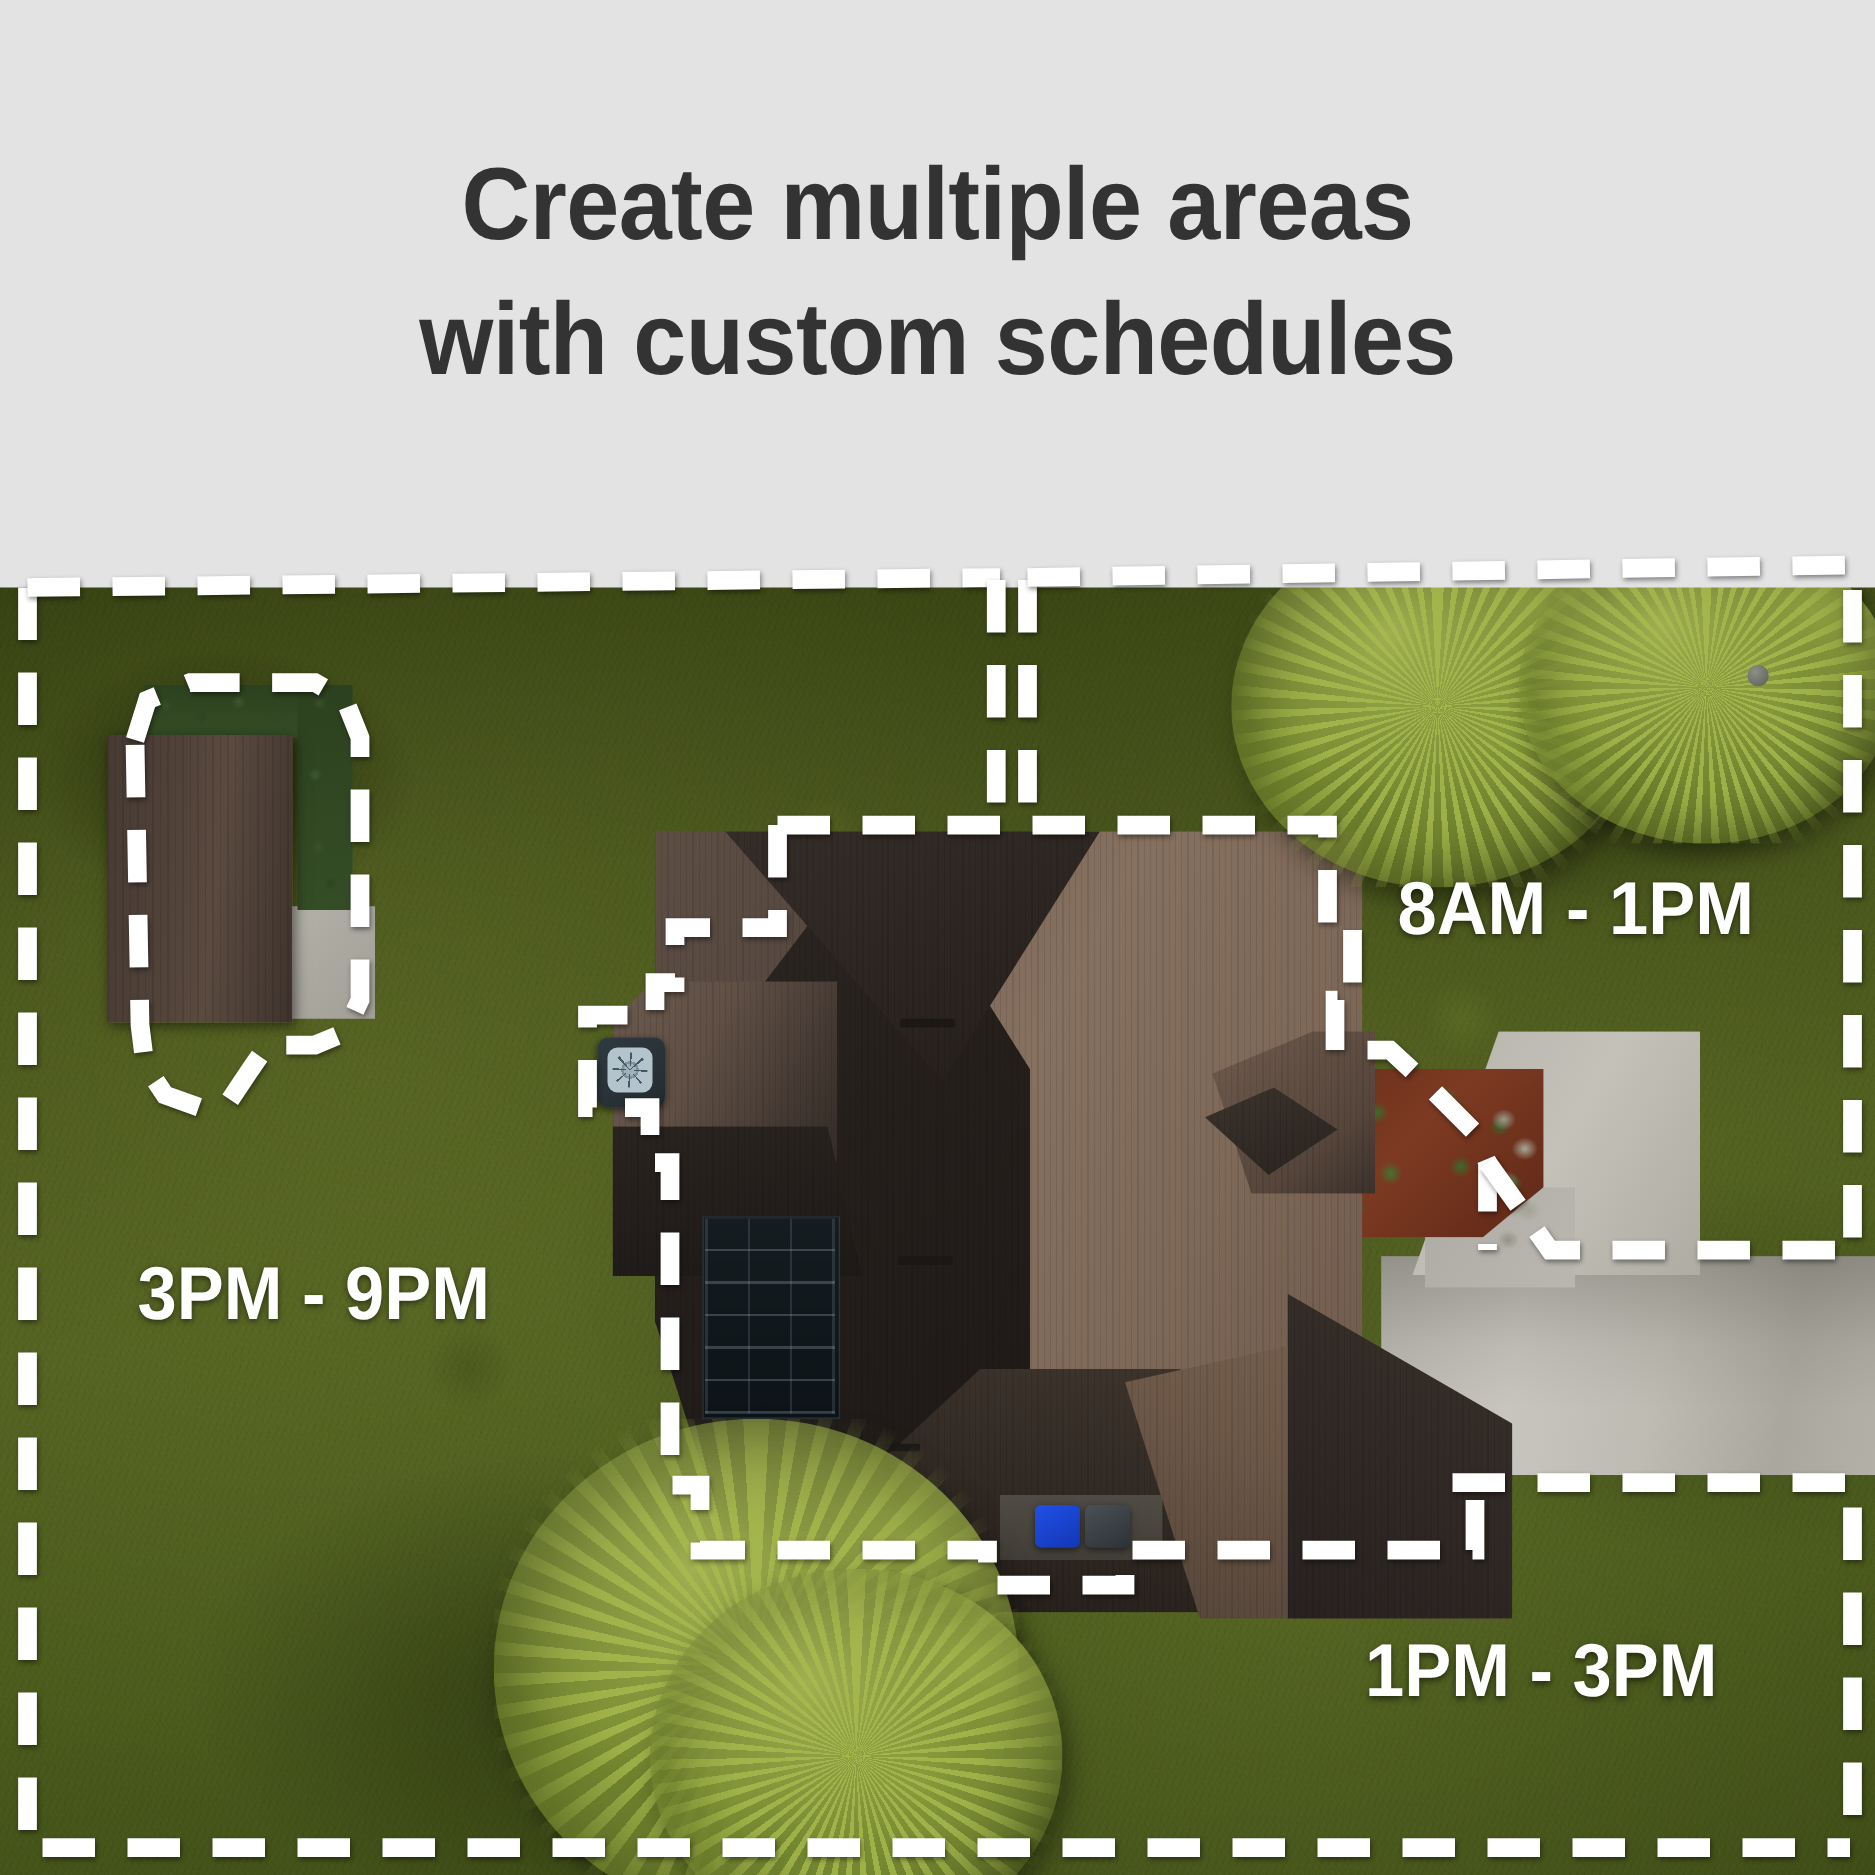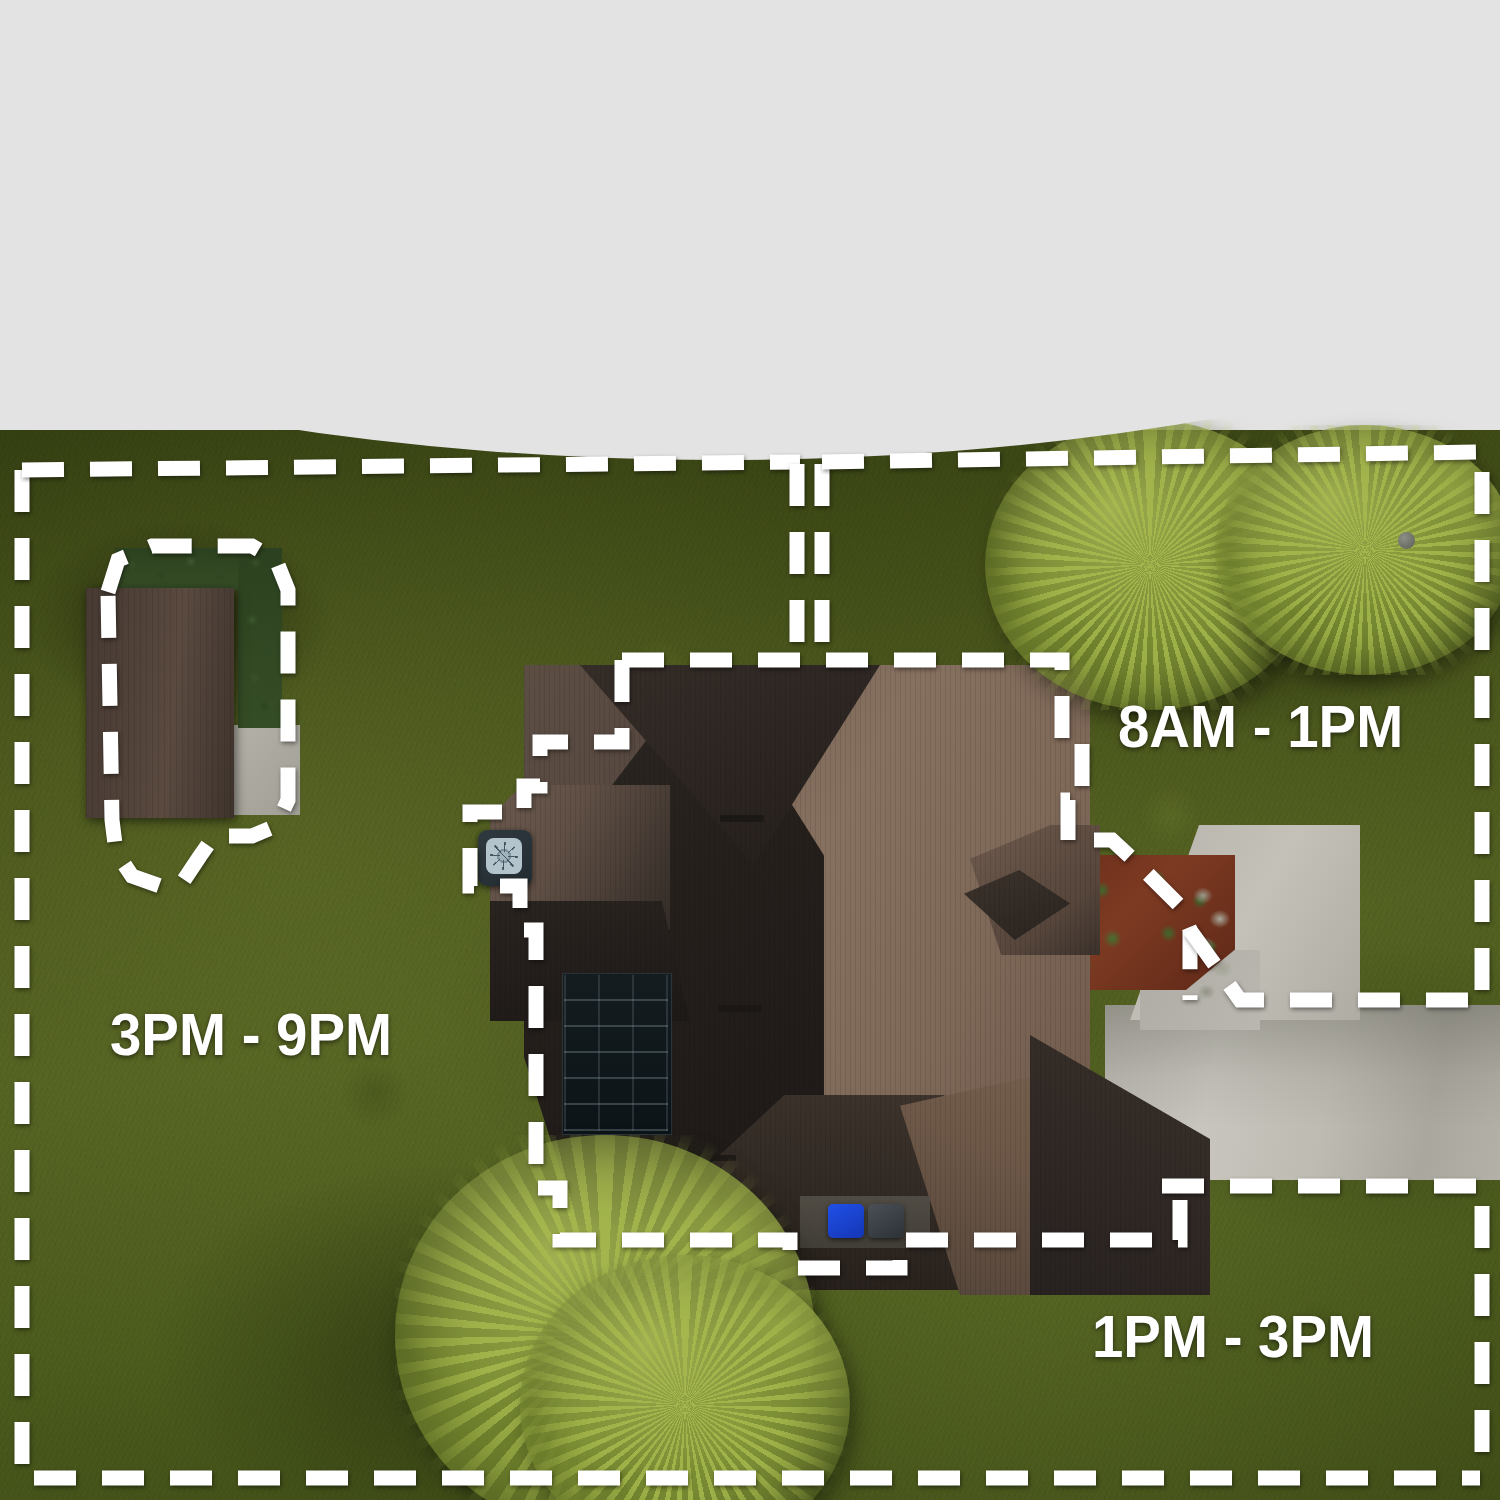--- a/index.html
+++ b/index.html
@@ -524,14 +524,18 @@
       <path class="zpath" d="M 1190,930 L 1240,1000 L 1482,1000"></path>
 
       <path class="zpath" d="M 1162,1186 L 1482,1186 L 1482,1478"></path>
     </svg>
   </div>
 
   <div class="zone-label" id="label-morning">8AM - 1PM</div>
   <div class="zone-label" id="label-evening">3PM - 9PM</div>
   <div class="zone-label" id="label-midday">1PM - 3PM</div>
 
+  <div id="header">
+    <div id="headline">Create multiple areas
+with custom schedules</div>
+  </div>
 
 </div>
 
 </body></html>

